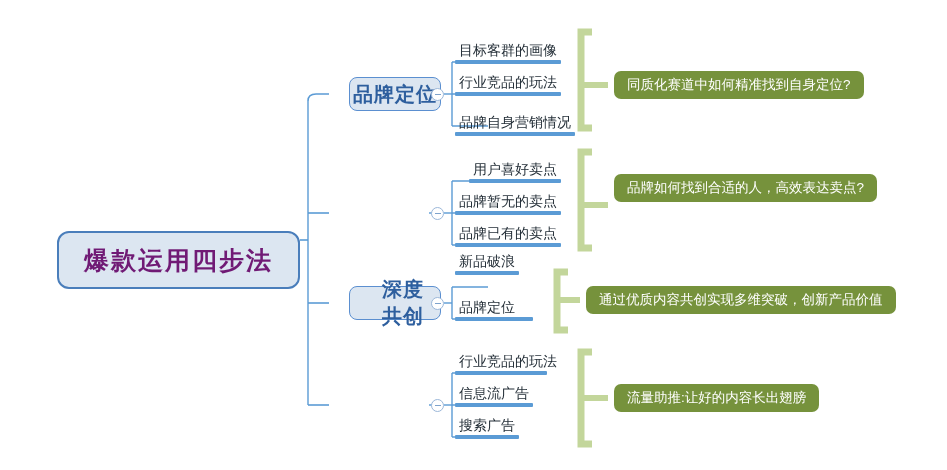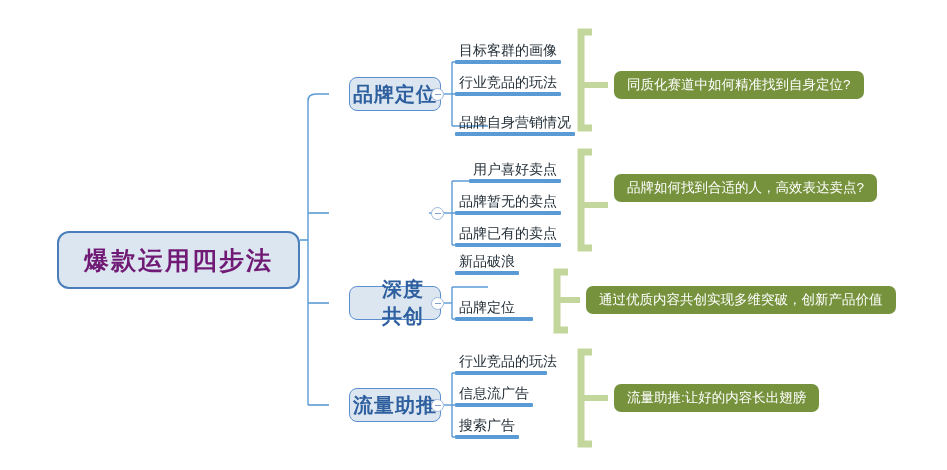--- a/index.html
+++ b/index.html
@@ -253,23 +253,20 @@
   </div>
   <div class="leaf" style="left:455px; top:299px;">
     <span class="leaf-text">品牌定位</span>
     <span class="leaf-bar" style="width: 78px;"></span>
   </div>
 
   <div class="callout" style="left:586px; top:286px;">
     <span>通过优质内容共创实现多维突破，创新产品价值</span>
   </div>
 
-  <div class="branch-node" style="left:329px; top:388px;">
-    <span>流量助推</span>
-  </div>
   <div class="toggle" style="left:431px; top:398.5px;"></div>
 
   <div class="leaf" style="left:455px; top:353px;">
     <span class="leaf-text">行业竞品的玩法</span>
     <span class="leaf-bar" style="width: 92px;"></span>
   </div>
   <div class="leaf" style="left:455px; top:385px;">
     <span class="leaf-text">信息流广告</span>
     <span class="leaf-bar" style="width: 78px;"></span>
   </div>

